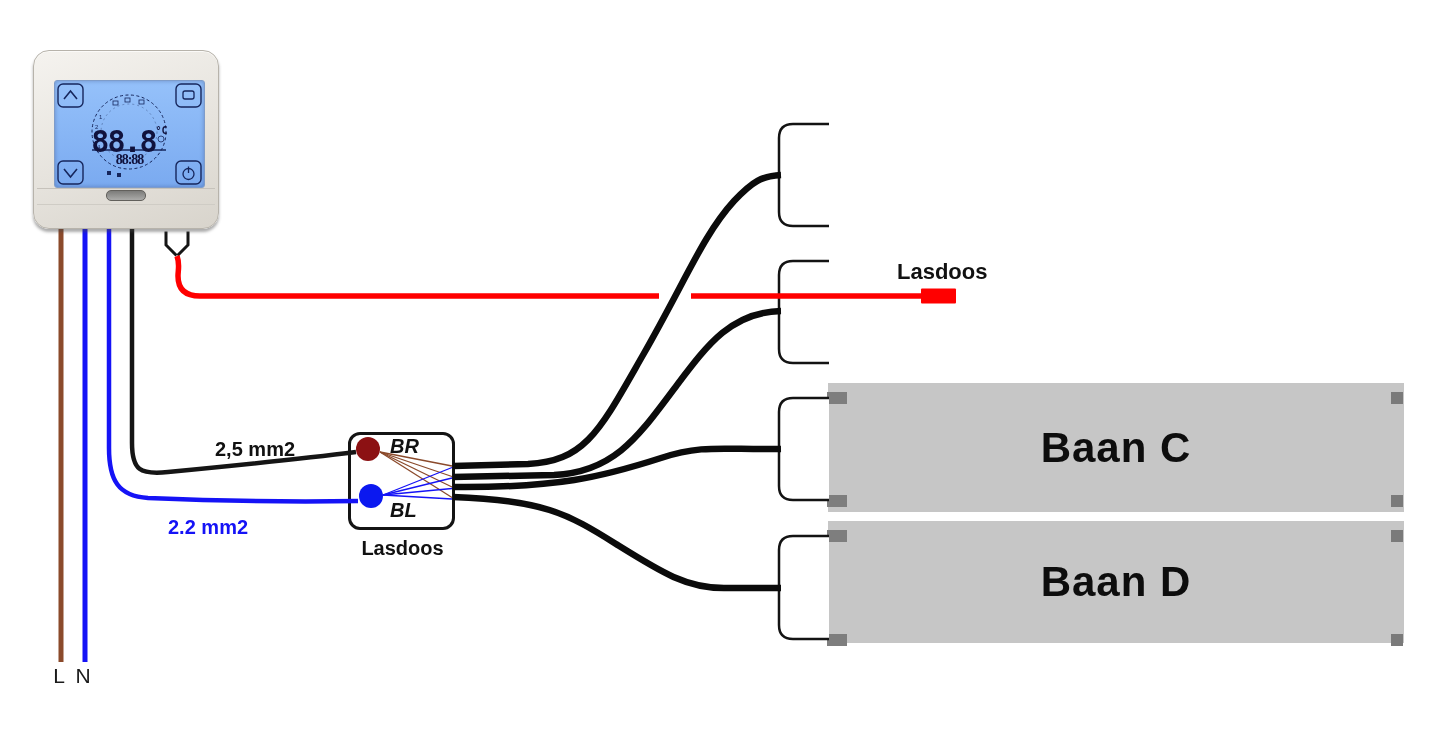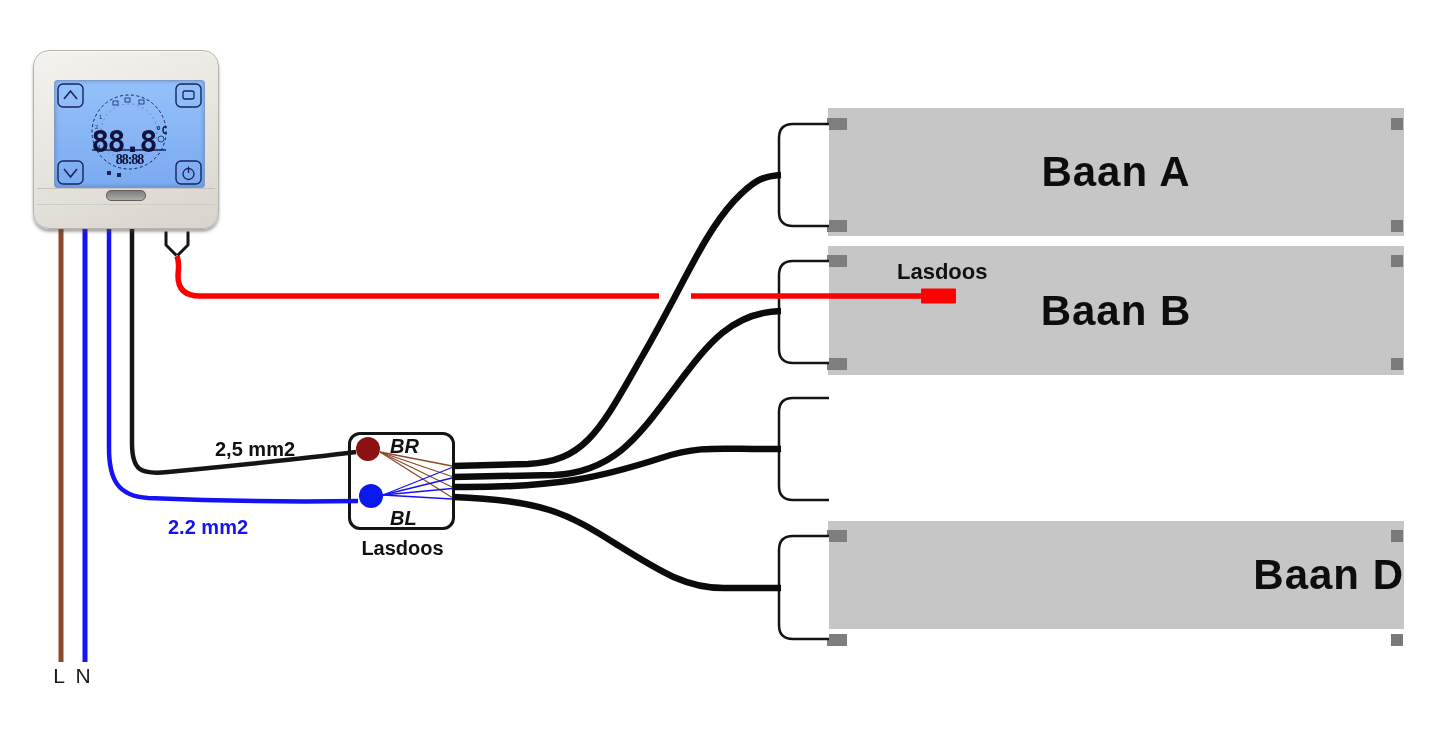--- a/index.html
+++ b/index.html
@@ -13,21 +13,21 @@
   .sq{position:absolute;width:12px;height:12px;background:#7a7a7a;}
 
   
   .jbox{position:absolute;left:348px;top:432px;width:107px;height:98px;box-sizing:border-box;
         background:#ffffff;border:3.5px solid #141414;border-radius:12px;z-index:2;}
   .dot{position:absolute;width:24px;height:24px;border-radius:50%;}
   .dot-br{left:5px;top:2px;background:#8c1113;}
   .dot-bl{left:8px;top:49px;background:#0b18f0;}
   .jlabel{position:absolute;font-size:20px;font-weight:bold;color:#111;font-style:italic;}
   .jlabel-br{left:39px;top:0px;}
-  .jlabel-bl{left:39px;top:72px;}
+  .jlabel-bl{left:39px;top:64px;}
 
   
   .flabel{position:absolute;z-index:6;color:#111;}
   .lasdoos{left:350px;top:537px;width:105px;text-align:center;font-size:20px;font-weight:bold;}
   .gauge-black{left:167px;top:438px;font-size:20px;font-weight:bold;color:#111;margin-left:48px;}
   .gauge-blue{left:168px;top:516px;font-size:20px;font-weight:bold;color:#1513f6;}
   .sensor-label{left:897px;top:259px;font-size:22px;font-weight:bold;}
   .lbl-l{left:51px;top:664px;width:16px;text-align:center;font-size:21px;color:#1a1a1a;}
   .lbl-n{left:73px;top:664px;width:20px;text-align:center;font-size:21px;color:#1a1a1a;}
 
@@ -49,35 +49,28 @@
   .lcd-time{position:absolute;left:0;right:0;top:71px;height:16px;line-height:16px;text-align:center;
       font-family:Liberation Serif, serif;font-weight:bold;font-size:14px;color:#10123d;letter-spacing:-1px;}
   .pill{position:absolute;left:72px;top:139px;width:38px;height:9px;border-radius:5px;
       background:linear-gradient(#7c7c7a,#ababa9);border:1px solid #62605c;}
 </style>
 </head>
 <body>
 
 <div class="canvas">
 
-  <div class="panel" style="top:108px;height:128px;">
-    <div class="tab" style="left:-1px;top:10px;"></div>
-    <div class="tab" style="left:-1px;top:112px;"></div>
-    <div class="sq" style="left:563px;top:10px;"></div>
-    <div class="sq" style="left:563px;top:112px;"></div>
-    <span class="panel-label">Baan A</span>
-  </div>
-  <div class="panel" style="top:246px;height:129px;">
+  <div class="panel" style="top:383px;height:129px;">
     <div class="tab" style="left:-1px;top:9px;"></div>
     <div class="tab" style="left:-1px;top:112px;"></div>
     <div class="sq" style="left:563px;top:9px;"></div>
     <div class="sq" style="left:563px;top:112px;"></div>
-    <span class="panel-label">Baan B</span>
+    <span class="panel-label">Baan C</span>
   </div>
-  <div class="panel" style="top:521px;height:108px;justify-content:flex-end;">
+  <div class="panel" style="top:521px;height:122px;">
     <div class="tab" style="left:-1px;top:9px;"></div>
     <div class="tab" style="left:-1px;top:113px;"></div>
     <div class="sq" style="left:563px;top:9px;"></div>
     <div class="sq" style="left:563px;top:113px;"></div>
     <span class="panel-label">Baan D</span>
   </div>
 
   <div class="jbox">
     <div class="dot dot-br"></div>
     <div class="dot dot-bl"></div>

